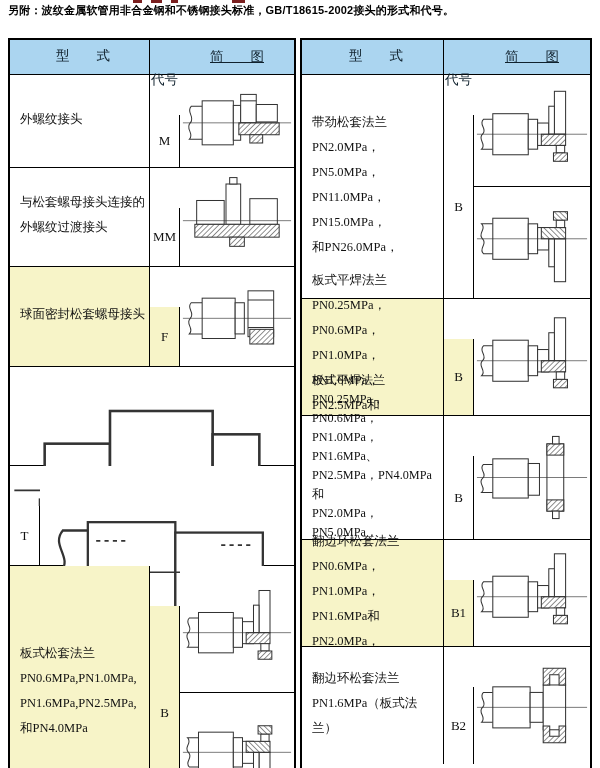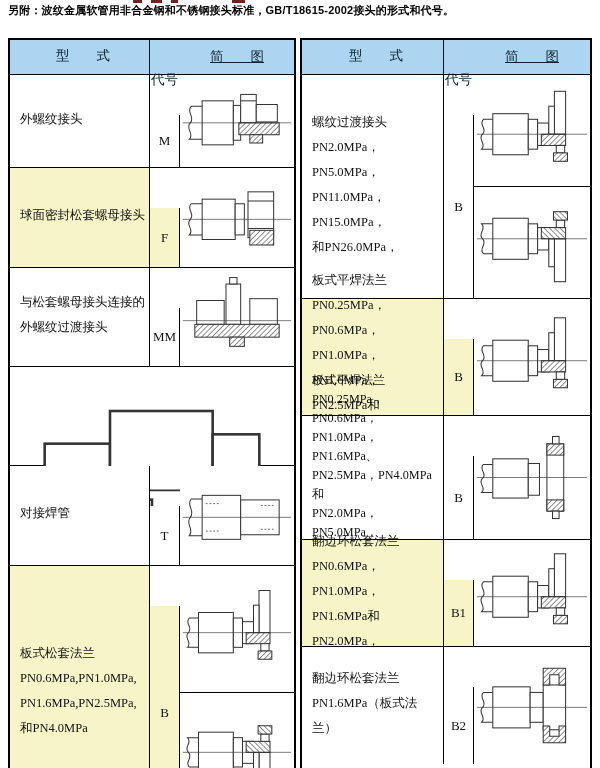--- a/index.html
+++ b/index.html
@@ -92,20 +92,41 @@
                 <rect x="81" y="30" width="23" height="19" fill="#fff"></rect>
                 <rect x="62" y="50" width="44" height="13" fill="url(#hatch)"></rect>
                 <rect x="74" y="63" width="14" height="9" fill="url(#hatch)"></rect>
                 <line x1="1" y1="50" x2="119" y2="50" stroke-width="0.7"></line>
               </g>
             </svg>
           </div>
       </div>
     </div>
 
+    <div class="row" style="height:99px">
+      <div class="cell type">与松套螺母接头连接的
+外螺纹过渡接头</div>
+      <div class="cell code">MM</div>
+      <div class="cell diag">
+        <div class="sub">
+            <svg viewBox="0 0 120 96" preserveAspectRatio="xMidYMid meet">
+              <g stroke="#333" stroke-width="1.1" fill="none">
+                <rect x="16" y="30" width="30" height="26" fill="#fff"></rect>
+                <rect x="74" y="28" width="30" height="28" fill="#fff"></rect>
+                <rect x="48" y="12" width="16" height="44" fill="#fff"></rect>
+                <rect x="52" y="5" width="8" height="7" fill="#fff"></rect>
+                <rect x="14" y="56" width="92" height="14" fill="url(#hatch)"></rect>
+                <rect x="52" y="70" width="16" height="10" fill="url(#hatch)"></rect>
+                <line x1="1" y1="52" x2="119" y2="52" stroke-width="0.7"></line>
+              </g>
+            </svg>
+          </div>
+      </div>
+    </div>
+
     <div class="row" style="height:100px">
       <div class="cell type hl">球面密封松套螺母接头</div>
       <div class="cell code hl">F</div>
       <div class="cell diag">
         <div class="sub">
             <svg viewBox="0 0 120 96" preserveAspectRatio="xMidYMid meet">
               <g stroke="#333" stroke-width="1.1" fill="none">
                 <path d="M22 33 H10 c-6 6.12 5 10.88 -1 17 c-6 6.12 5 10.88 -1 17 H22" fill="#fff"></path>
                 <rect x="22" y="28" width="36" height="44" fill="#fff"></rect>
                 <rect x="58" y="33" width="10" height="34" fill="#fff"></rect>
@@ -114,60 +135,38 @@
                 <line x1="72" y1="60" x2="100" y2="60"></line>
                 <rect x="74" y="62" width="26" height="16" fill="url(#hatch)"></rect>
                 <line x1="1" y1="50" x2="119" y2="50" stroke-width="0.7"></line>
               </g>
             </svg>
           </div>
       </div>
     </div>
 
     <div class="row" style="height:99px">
-      <div class="cell type">与松套螺母接头连接的
-外螺纹过渡接头</div>
-      <div class="cell code">MM</div>
-      <div class="cell diag">
-        <div class="sub">
-            <svg viewBox="0 0 120 96" preserveAspectRatio="xMidYMid meet">
-              <g stroke="#333" stroke-width="1.1" fill="none">
-                <rect x="16" y="30" width="30" height="26" fill="#fff"></rect>
-                <rect x="74" y="28" width="30" height="28" fill="#fff"></rect>
-                <rect x="48" y="12" width="16" height="44" fill="#fff"></rect>
-                <rect x="52" y="5" width="8" height="7" fill="#fff"></rect>
-                <rect x="14" y="56" width="92" height="14" fill="url(#hatch)"></rect>
-                <rect x="52" y="70" width="16" height="10" fill="url(#hatch)"></rect>
-                <line x1="1" y1="52" x2="119" y2="52" stroke-width="0.7"></line>
-              </g>
-            </svg>
-          </div>
-      </div>
-    </div>
-
-    <div class="row" style="height:99px">
       <div class="cell diag">
         <div class="sub">
             <svg viewBox="0 0 120 96" preserveAspectRatio="xMidYMid meet">
               <g stroke="#333" stroke-width="1.1" fill="none">
                 <rect x="14" y="32" width="28" height="24" fill="#fff"></rect>
                 <rect x="42" y="18" width="44" height="50" fill="#fff"></rect>
                 <rect x="86" y="28" width="20" height="32" fill="#fff"></rect>
                 <rect x="12" y="56" width="48" height="12" fill="url(#hatch)"></rect>
                 <rect x="20" y="68" width="28" height="10" fill="url(#hatch)"></rect>
                 <rect x="62" y="68" width="30" height="12" fill="url(#hatch)"></rect>
                 <line x1="1" y1="52" x2="119" y2="52" stroke-width="0.7"></line>
               </g>
             </svg>
           </div>
       </div>
     </div>
 
     <div class="row" style="height:100px">
-      <div class="cell type">对接焊管</div>
       <div class="cell code">T</div>
       <div class="cell diag">
         <div class="sub">
             <svg viewBox="0 0 120 96" preserveAspectRatio="xMidYMid meet">
               <g stroke="#333" stroke-width="1.1" fill="none">
                 <path d="M22 30 H10 c-6 7.199999999999999 5 12.8 -1 20 c-6 7.199999999999999 5 12.8 -1 20 H22" fill="#fff"></path>
                 <rect x="22" y="26" width="42" height="48" fill="#fff"></rect>
                 <rect x="64" y="31" width="42" height="38" fill="#fff"></rect>
                 <line x1="26" y1="35" x2="42" y2="35" stroke-dasharray="2 2" stroke-width="0.8"></line>
                 <line x1="26" y1="65" x2="42" y2="65" stroke-dasharray="2 2" stroke-width="0.8"></line>
@@ -224,21 +223,21 @@
   </div>
 
   <div class="tbl right">
     <div class="row hrow" style="height:34px">
       <div class="cell type">型　　式</div>
       <div class="cell code">代号</div>
       <div class="cell diag" style="align-items:center;justify-content:center">简　　图</div>
     </div>
 
     <div class="row" style="height:224px">
-      <div class="cell type">螺纹过渡接头
+      <div class="cell type">带劲松套法兰
 PN2.0MPa，PN5.0MPa，
 PN11.0MPa，PN15.0MPa，
 和PN26.0MPa，</div>
       <div class="cell code">B</div>
       <div class="cell diag">
         <div class="sub">
             <svg viewBox="0 0 120 96" preserveAspectRatio="xMidYMid meet">
               <g stroke="#333" stroke-width="1.1" fill="none">
                 <path d="M18 36 H8 c-6 5.76 5 10.24 -1 16 c-6 5.76 5 10.24 -1 16 H18" fill="#fff"></path>
                 <rect x="18" y="30" width="38" height="44" fill="#fff"></rect>

